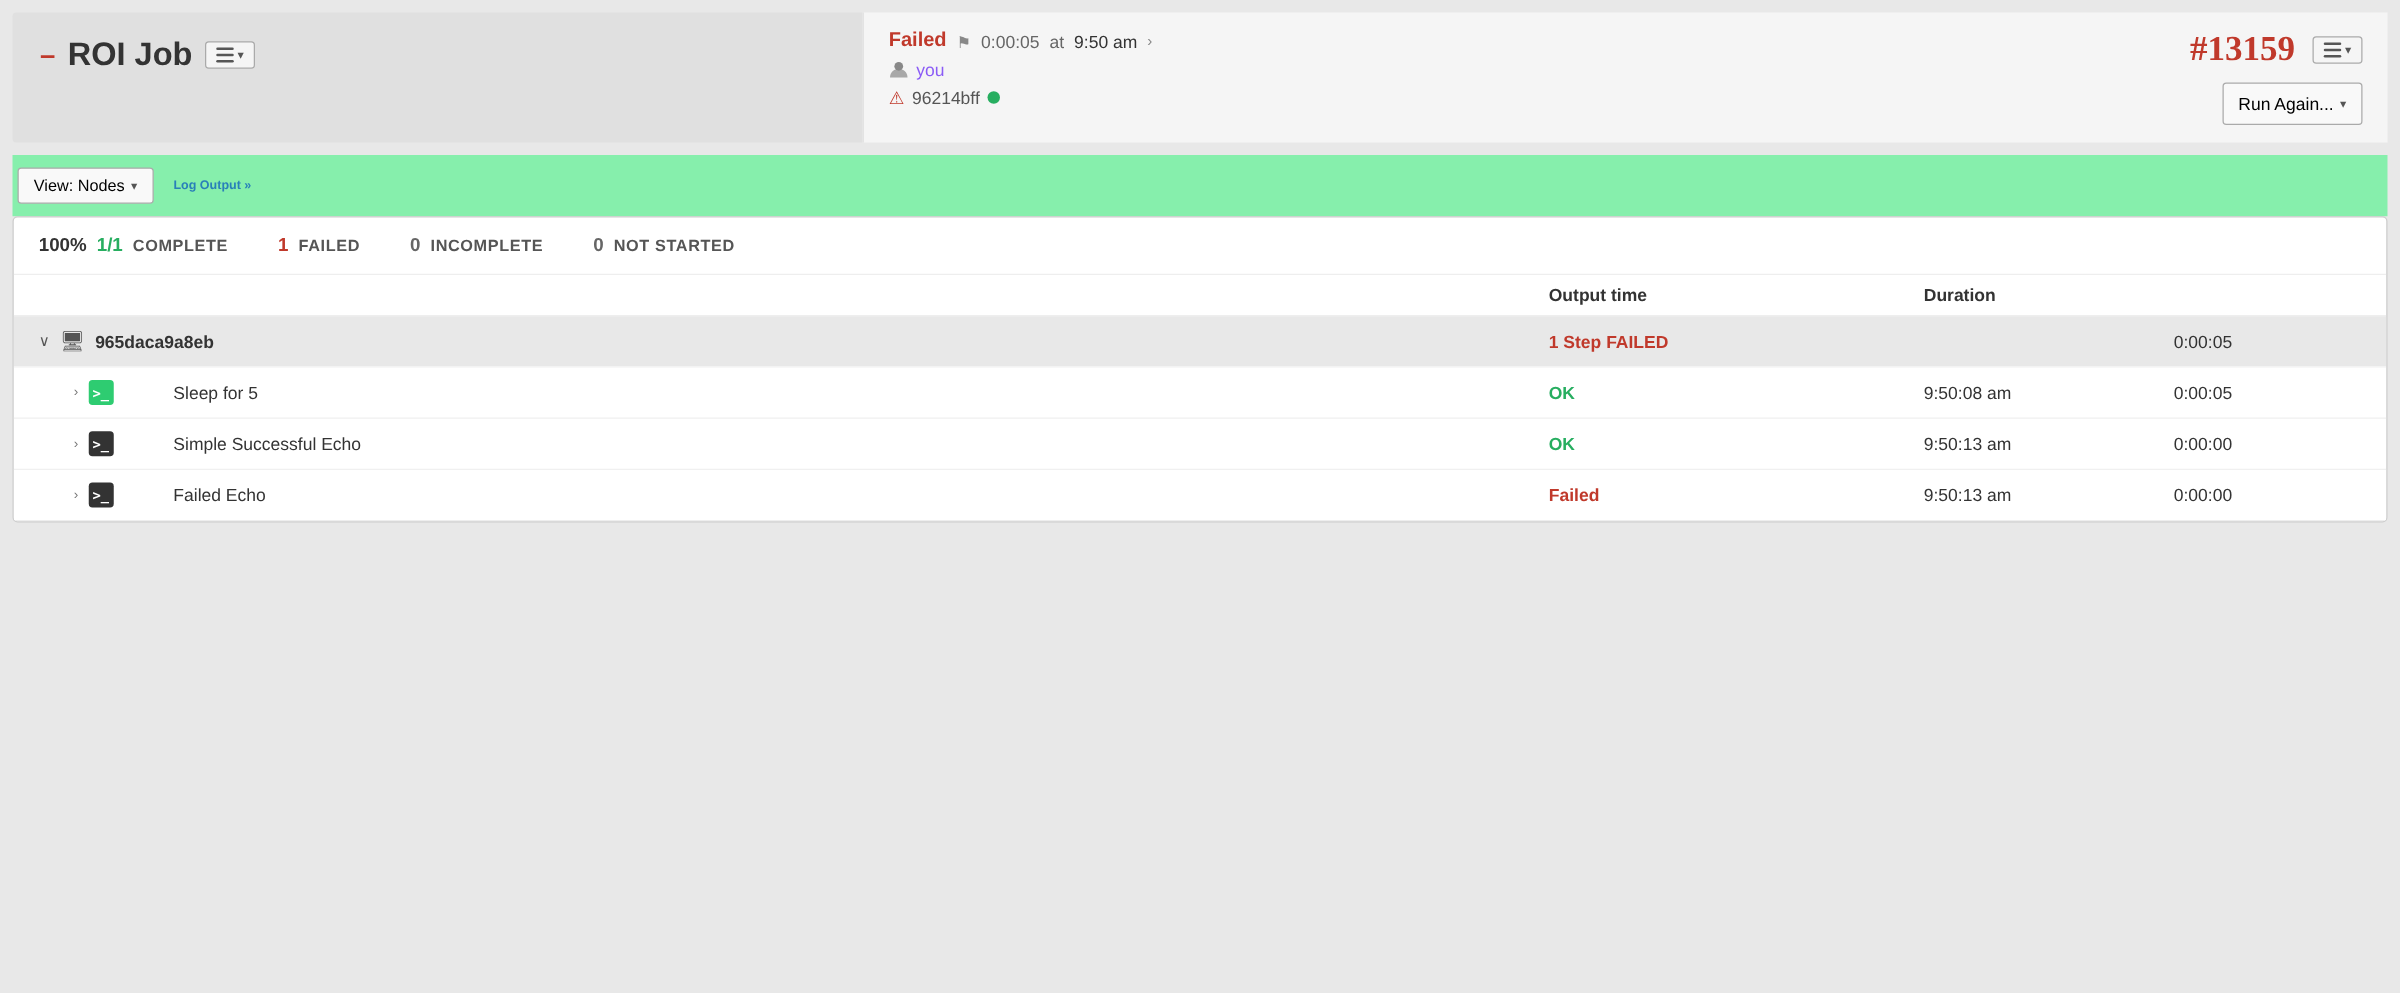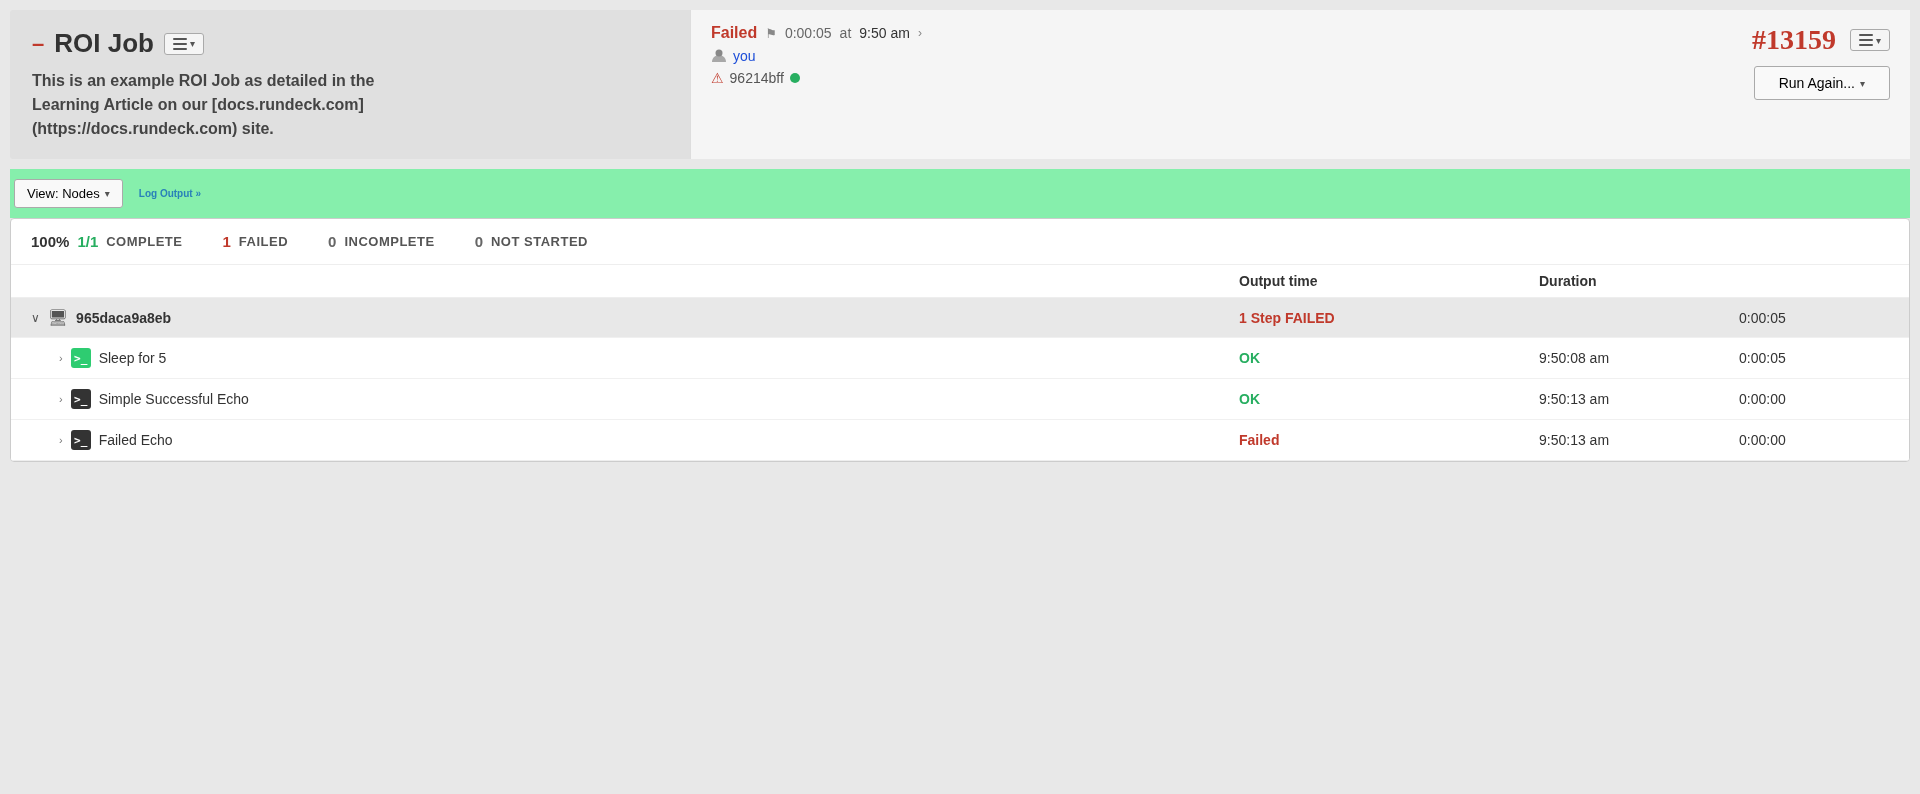--- a/index.html
+++ b/index.html
@@ -130,21 +130,21 @@
 
     .chevron-right {
       color: #888;
       font-size: 12px;
     }
 
     .user-line {
       display: flex;
       align-items: center;
       gap: 6px;
-      color: #1d4ed8;
+      color: #8b5cf6;
       font-size: 14px;
     }
 
     .user-icon {
       width: 16px;
       height: 16px;
       display: inline-flex;
       align-items: center;
       justify-content: center;
     }
@@ -184,21 +184,21 @@
       color: #c0392b;
       font-size: 28px;
       font-weight: bold;
       font-family: Liberation Serif, serif;
     }
 
     .run-again-btn {
       border: 1px solid #aaa;
       background: #f9f9f9;
       border-radius: 3px;
-      padding: 8px 24px;
+      padding: 8px 12px;
       cursor: pointer;
       font-size: 14px;
       display: flex;
       align-items: center;
       gap: 5px;
     }
 
     
     .view-bar {
       display: flex;
@@ -371,20 +371,21 @@
       font-weight: bold;
       color: #fff;
       font-family: monospace;
     }
 
     .step-icon-green { background: #2ecc71; }
     .step-icon-dark { background: #333; }
 
     .step-name {
       font-size: 14px;
+      margin-left: 40px;
     }
 
     .status-ok {
       color: #27ae60;
       font-weight: bold;
       font-size: 14px;
       text-align: center;
     }
 
     .status-failed-text {
@@ -447,25 +448,20 @@
         <span class="job-dash">–</span>
         <span class="job-title">ROI Job</span>
         <button class="menu-btn">
           <div class="btn-list-icon">
             <span></span>
               <span></span>
               <span></span>
           </div>
           <span class="caret">▾</span>
         </button>
-      </div>
-      <div class="job-description">
-        This is an example ROI Job as detailed in the<br>
-        Learning Article on our [docs.rundeck.com]<br>
-        (https://docs.rundeck.com) site.
       </div>
     </div>
 
     <div class="run-info-panel">
       <div class="run-info-top">
         <div class="run-status-block">
           <div class="run-status-line">
             <span class="status-failed">Failed</span>
             <span class="flag-icon">⚑</span>
             <span class="duration-text">0:00:05</span>

